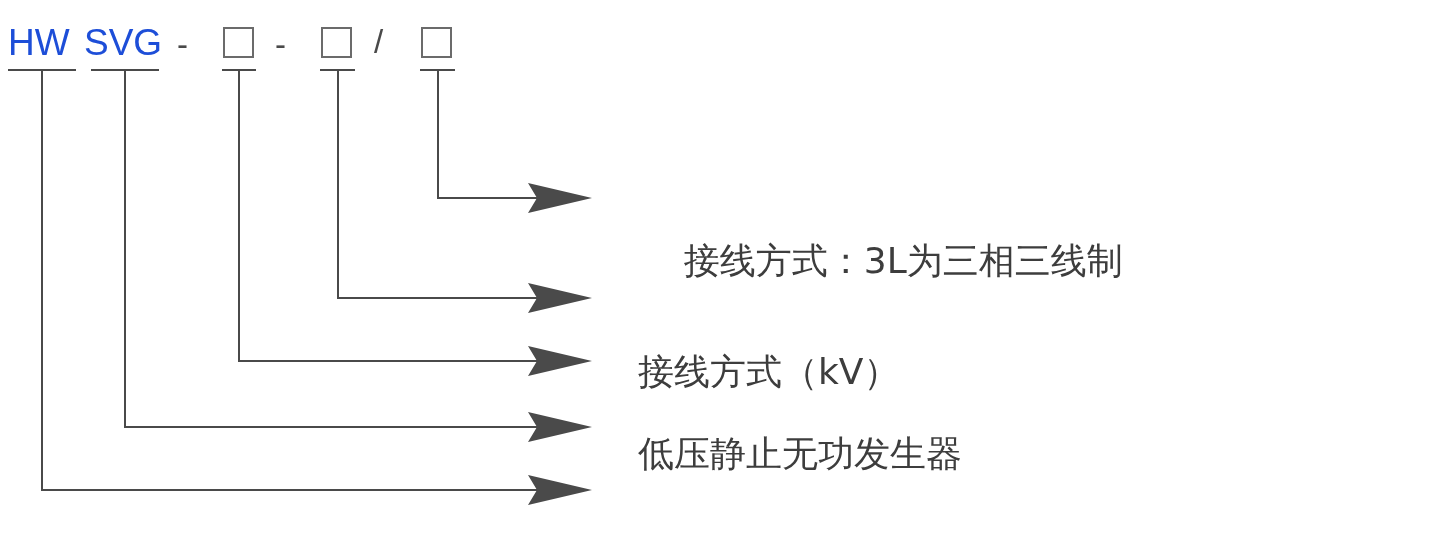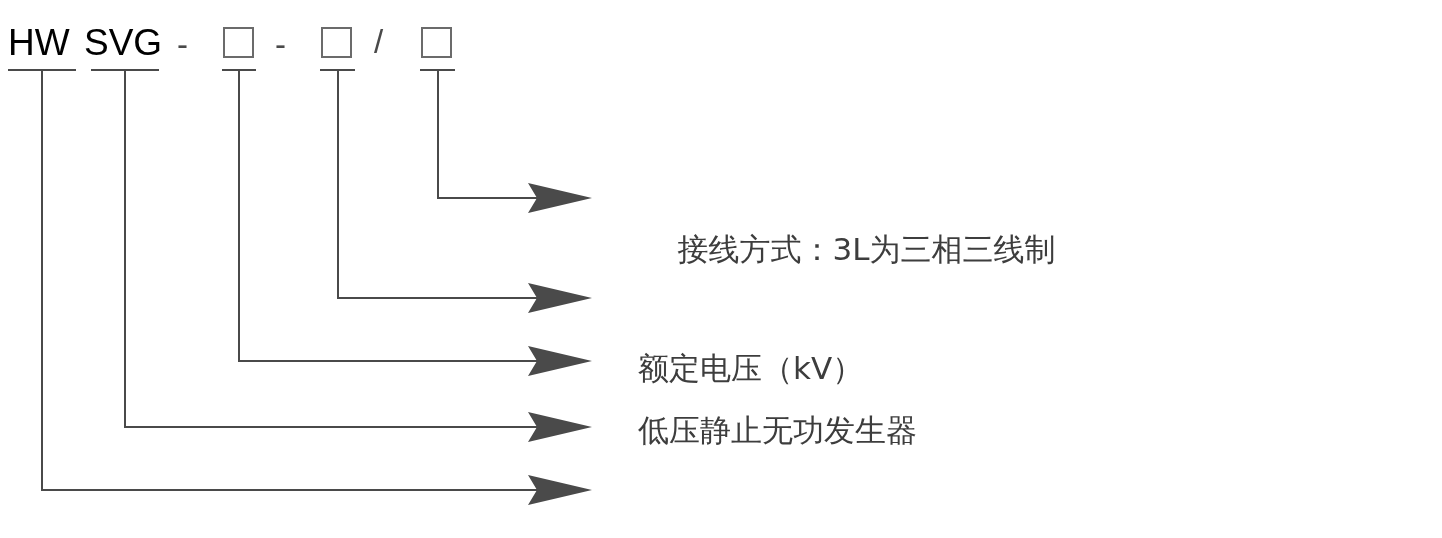--- a/index.html
+++ b/index.html
@@ -19,21 +19,21 @@
   
   .code-row {
     position: absolute;
     left: 0;
     top: 0;
     width: 520px;
     height: 80px;
   }
   .code-token {
     position: absolute;
-    color: #000000;
+    color: #1d4ed8;
     font-size: 37px;
     line-height: 1;
     font-weight: 400;
     white-space: nowrap;
   }
   .code-sep {
     position: absolute;
     color: #4a4a4a;
     font-size: 33px;
     line-height: 1;
@@ -51,21 +51,21 @@
     left: 0;
     top: 0;
     width: 1442px;
     height: 538px;
   }
 
   
   .label {
     position: absolute;
     color: #3d3d3d;
-    font-size: 31px;
+    font-size: 36px;
     line-height: 1.46;
     white-space: pre;
     font-family: "DejaVu Sans", "Liberation Sans", sans-serif;
   }
   .label .indent {
     display: block;
     padding-left: 160px;
   }
 </style>
 </head>
@@ -114,18 +114,18 @@
       <polygon points="528,412 592,427 528,442 537,427"></polygon>
       <polygon points="528,475 592,490 528,505 537,490"></polygon>
     </g>
   </svg>
 
   <div class="label" style="left:638px; top:182px;">
     <span>接线方式：3L为三相三线制</span>
   </div>
 
 
-  <div class="label" style="left:638px; top:346px;">额定电压（kV）</div>
+  <div class="label" style="left:638px; top:346px;">接线方式（kV）</div>
 
-  <div class="label" style="left:638px; top:408px;">低压静止无功发生器</div>
+  <div class="label" style="left:638px; top:428px;">低压静止无功发生器</div>
 
 
 </div>
 
 </body></html>

